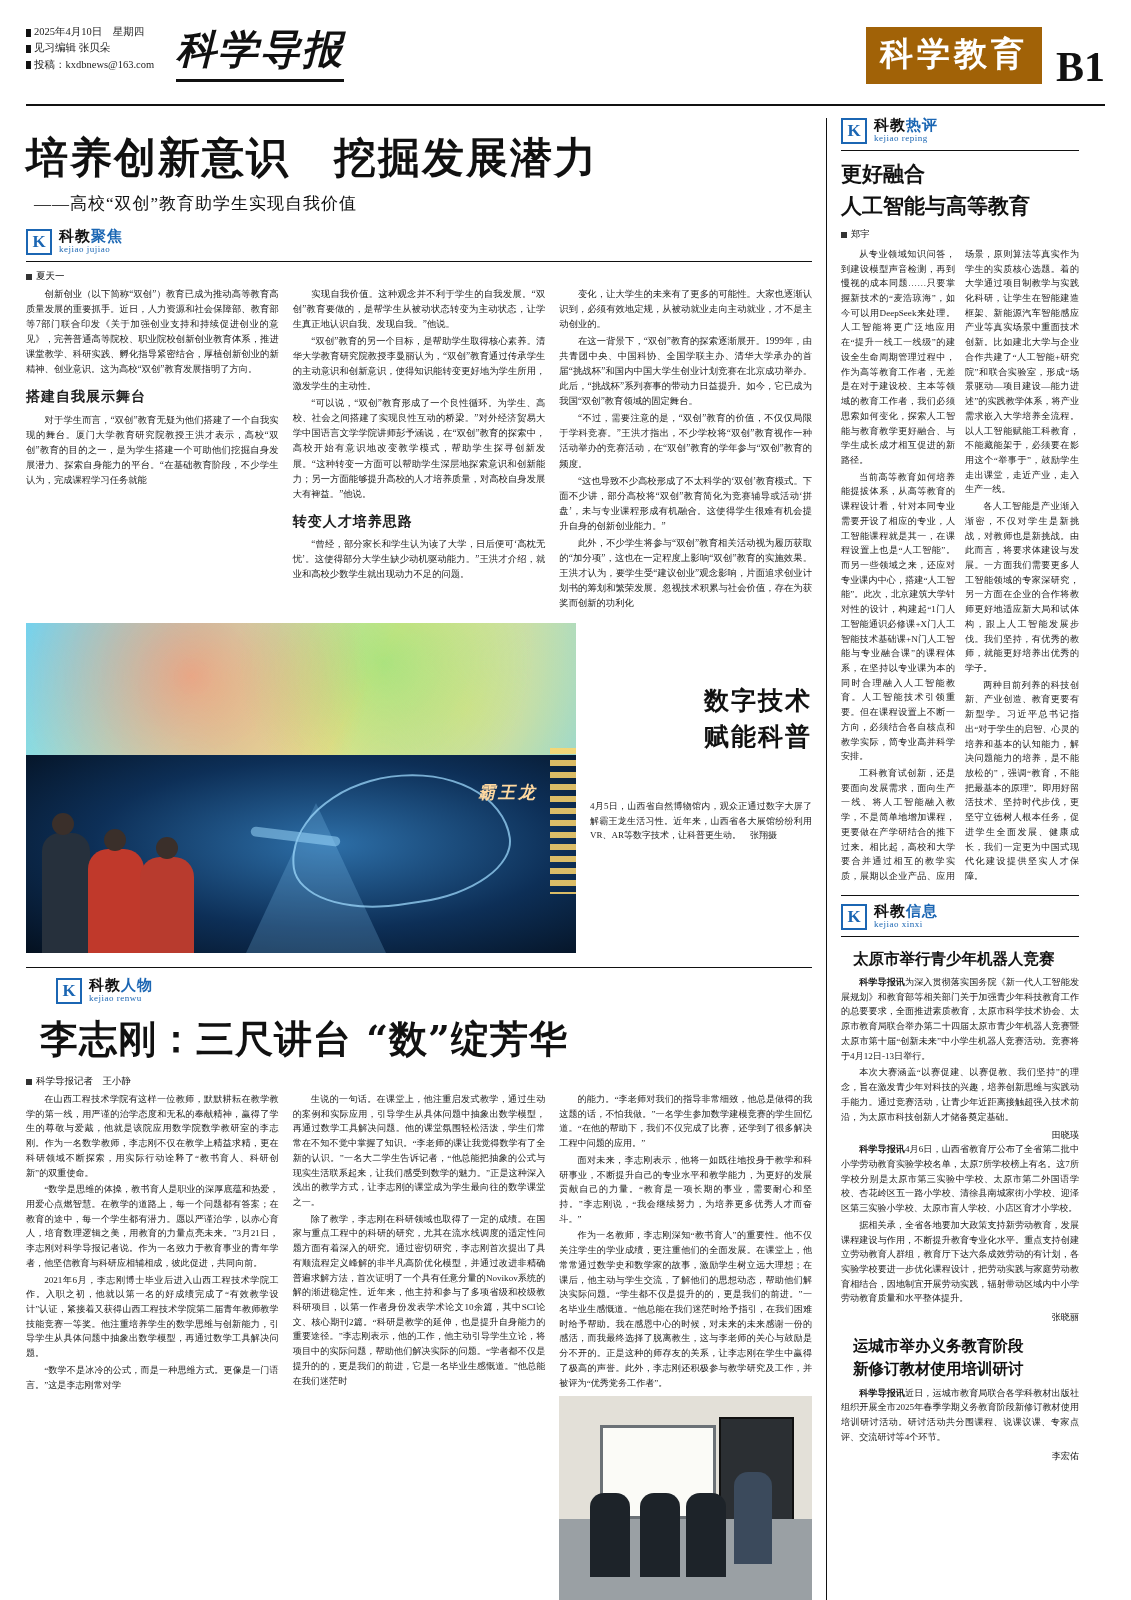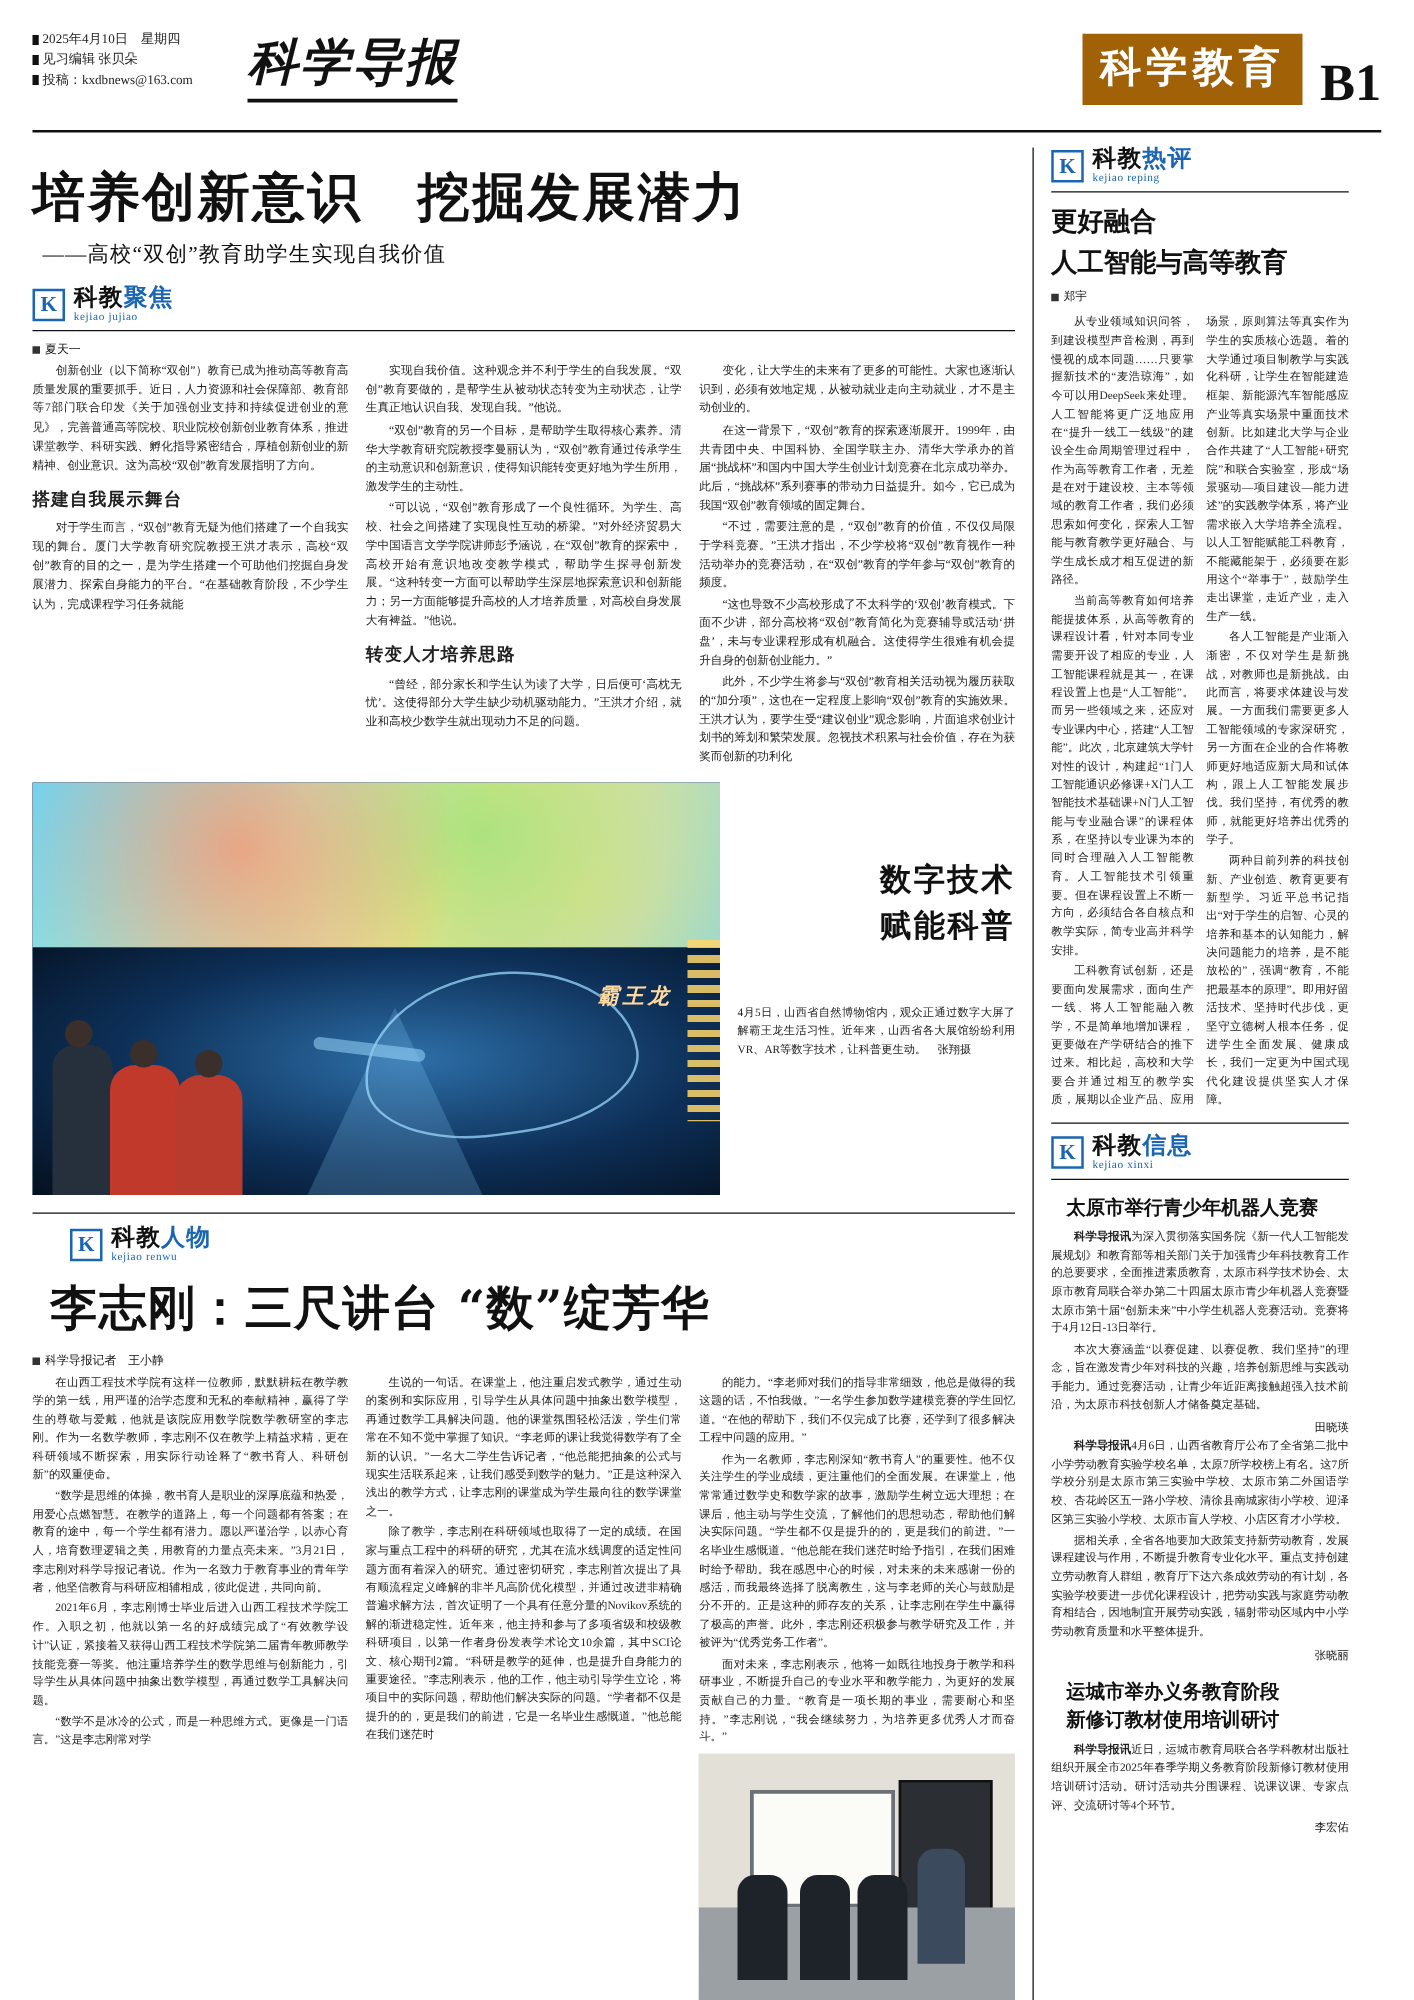--- a/index.html
+++ b/index.html
@@ -12,21 +12,21 @@
     position:relative;
     overflow:hidden;
   }
   .page { position:relative; width:1131px; height:1600px; padding:18px 26px; }
 
   
   .masthead { display:flex; align-items:flex-start; height:82px; border-bottom:none; }
   .mh-left { width:150px; font-size:10.5px; line-height:1.55; color:#222; padding-top:6px; }
   .mh-left div { white-space:nowrap; }
   .mh-left .bar { display:inline-block; width:5px; height:8px; background:#111; margin-right:3px; vertical-align:middle;}
-  .mh-logo { flex:0 0 auto; margin-left:22px; padding-top:4px; }
+  .mh-logo { flex:0 0 auto; padding-top:4px; }
   .mh-logo .logoText {
      font-family:"DejaVu Serif", serif;
      font-size:40px; font-weight:bold; letter-spacing:2px;
      color:#111; font-style:italic;
   }
   .mh-logo .logoRule { height:3px; background:#111; margin-top:2px; width:100%; }
   .mh-right { margin-left:auto; display:flex; align-items:center; gap:14px; padding-top:2px;}
   .mh-section {
      background:#a16207; color:#fff; font-size:33px; font-weight:bold;
      padding:5px 14px 7px; letter-spacing:4px; font-family:"DejaVu Serif", serif;
@@ -48,21 +48,21 @@
   .subhead { font-size:17px; margin:6px 0 14px 8px; letter-spacing:1px; }
 
   
   .kbadge { display:flex; align-items:center; gap:7px; margin-bottom:6px;}
   .kbox {
     width:26px;height:26px;border:2px solid #1b66b3;color:#1b66b3;
     display:flex;align-items:center;justify-content:center;
     font-size:17px;font-weight:bold;font-family:"Liberation Serif",serif;
   }
   .klabels { line-height:1.05; }
-  .klabels .cn { font-size:19px; font-weight:bold; letter-spacing:1px;}
+  .klabels .cn { font-size:15px; font-weight:bold; letter-spacing:1px;}
   .klabels .cn em { font-style:normal; color:#1b66b3; }
   .klabels .py { font-size:9px; color:#1b66b3; letter-spacing:.5px; font-family:"Liberation Serif",serif;}
 
   .hr-line { height:1px; background:#111; margin:4px 0 8px; }
 
   
   .cols3 { display:flex; gap:14px; }
   .col { flex:1; font-size:9.3px; line-height:1.62; text-align:justify; color:#222; }
   .col p { margin:0 0 2px 0; text-indent:2em; }
   .col h3 {
@@ -244,22 +244,22 @@
             <p>“数学是思维的体操，教书育人是职业的深厚底蕴和热爱，用爱心点燃智慧。在教学的道路上，每一个问题都有答案；在教育的途中，每一个学生都有潜力。愿以严谨治学，以赤心育人，培育数理逻辑之美，用教育的力量点亮未来。”3月21日，李志刚对科学导报记者说。作为一名致力于教育事业的青年学者，他坚信教育与科研应相辅相成，彼此促进，共同向前。</p>
             <p>2021年6月，李志刚博士毕业后进入山西工程技术学院工作。入职之初，他就以第一名的好成绩完成了“有效教学设计”认证，紧接着又获得山西工程技术学院第二届青年教师教学技能竞赛一等奖。他注重培养学生的数学思维与创新能力，引导学生从具体问题中抽象出数学模型，再通过数学工具解决问题。</p>
             <p>“数学不是冰冷的公式，而是一种思维方式。更像是一门语言。”这是李志刚常对学</p>
           </div>
           <div class="col">
             <p>生说的一句话。在课堂上，他注重启发式教学，通过生动的案例和实际应用，引导学生从具体问题中抽象出数学模型，再通过数学工具解决问题。他的课堂氛围轻松活泼，学生们常常在不知不觉中掌握了知识。“李老师的课让我觉得数学有了全新的认识。”一名大二学生告诉记者，“他总能把抽象的公式与现实生活联系起来，让我们感受到数学的魅力。”正是这种深入浅出的教学方式，让李志刚的课堂成为学生最向往的数学课堂之一。</p>
             <p>除了教学，李志刚在科研领域也取得了一定的成绩。在国家与重点工程中的科研的研究，尤其在流水线调度的适定性问题方面有着深入的研究。通过密切研究，李志刚首次提出了具有顺流程定义峰解的非半凡高阶优化模型，并通过改进非精确普遍求解方法，首次证明了一个具有任意分量的Novikov系统的解的渐进稳定性。近年来，他主持和参与了多项省级和校级教科研项目，以第一作者身份发表学术论文10余篇，其中SCI论文、核心期刊2篇。“科研是教学的延伸，也是提升自身能力的重要途径。”李志刚表示，他的工作，他主动引导学生立论，将项目中的实际问题，帮助他们解决实际的问题。“学者都不仅是提升的的，更是我们的前进，它是一名毕业生感慨道。”他总能在我们迷茫时</p>
           </div>
           <div class="col">
             <p>的能力。“李老师对我们的指导非常细致，他总是做得的我这题的话，不怕我做。”一名学生参加数学建模竞赛的学生回忆道。“在他的帮助下，我们不仅完成了比赛，还学到了很多解决工程中问题的应用。”</p>
+            <p>面对未来，李志刚表示，他将一如既往地投身于教学和科研事业，不断提升自己的专业水平和教学能力，为更好的发展贡献自己的力量。“教育是一项长期的事业，需要耐心和坚持。”李志刚说，“我会继续努力，为培养更多优秀人才而奋斗。”</p>
             <p>作为一名教师，李志刚深知“教书育人”的重要性。他不仅关注学生的学业成绩，更注重他们的全面发展。在课堂上，他常常通过数学史和数学家的故事，激励学生树立远大理想；在课后，他主动与学生交流，了解他们的思想动态，帮助他们解决实际问题。“学生都不仅是提升的的，更是我们的前进。”一名毕业生感慨道。“他总能在我们迷茫时给予指引，在我们困难时给予帮助。我在感恩中心的时候，对未来的未来感谢一份的感活，而我最终选择了脱离教生，这与李老师的关心与鼓励是分不开的。正是这种的师存友的关系，让李志刚在学生中赢得了极高的声誉。此外，李志刚还积极参与教学研究及工作，并被评为“优秀党务工作者”。</p>
-            <p>面对未来，李志刚表示，他将一如既往地投身于教学和科研事业，不断提升自己的专业水平和教学能力，为更好的发展贡献自己的力量。“教育是一项长期的事业，需要耐心和坚持。”李志刚说，“我会继续努力，为培养更多优秀人才而奋斗。”</p>
             <div class="photo2">
               <div class="p2-wall"></div>
               <div class="p2-board"></div>
               <div class="p2-screen"></div>
               <div class="p2-floor"></div>
               <div class="p2-person" style="left:12%"></div>
               <div class="p2-person" style="left:32%"></div>
               <div class="p2-person" style="left:50%"></div>
               <div class="p2-teacher"></div>
             </div>

